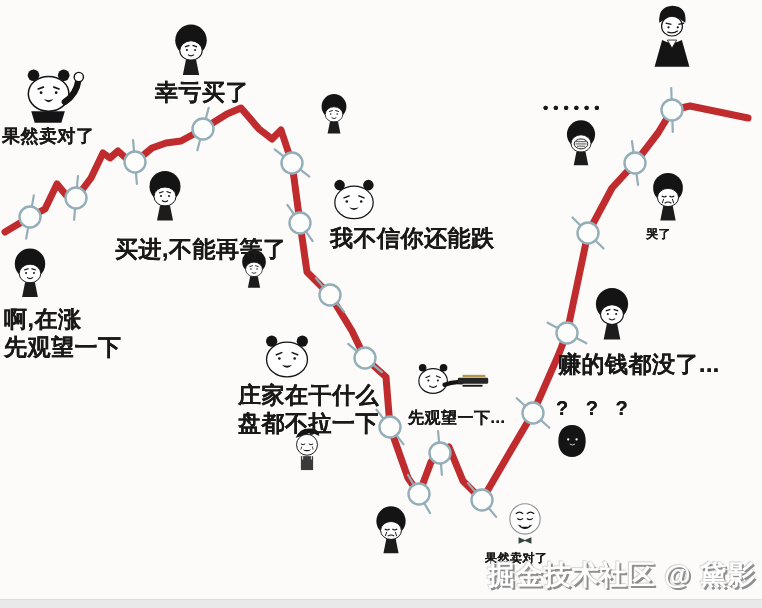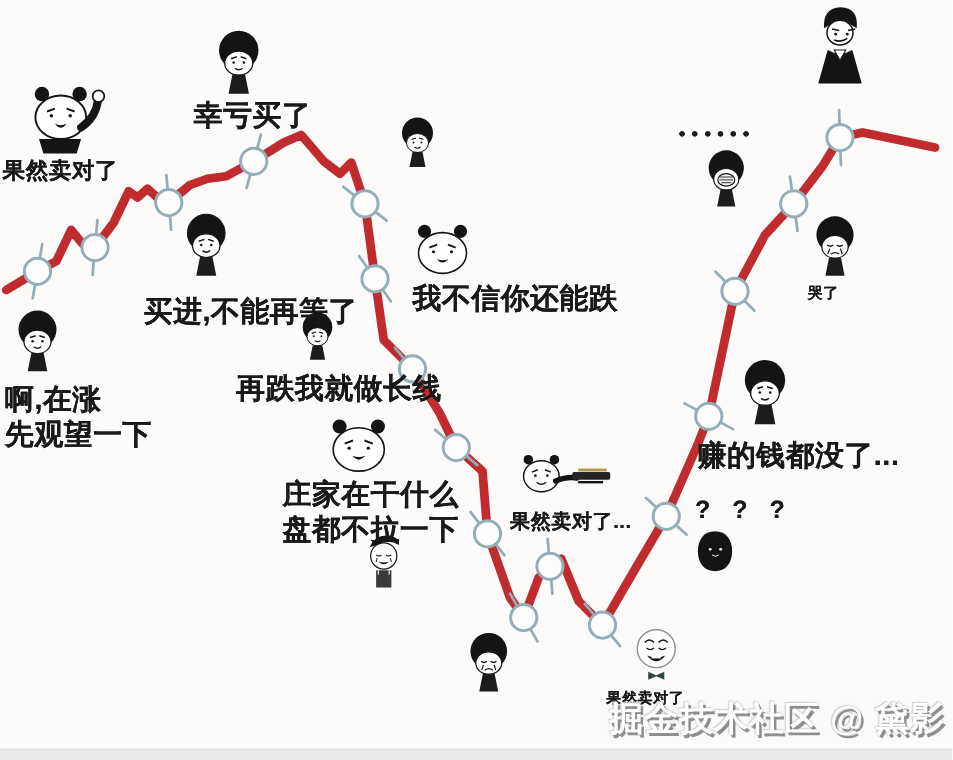--- a/index.html
+++ b/index.html
@@ -221,24 +221,23 @@
   <svg class="meme" style="left:643px;top:4px;width:58px;height:64px">
       <use href="#sym-suit-man"></use>
     </svg>
 
   <div class="cap" style="left:2px;top:126px;font-size:18px">果然卖对了</div>
   <div class="cap" style="left:155px;top:78px">幸亏买了</div>
   <div class="cap" style="left:115px;top:235px">买进,不能再等了</div>
   <div class="cap" style="left:4px;top:305px">啊,在涨
 先观望一下</div>
   <div class="cap" style="left:330px;top:224px">我不信你还能跌</div>
-  <div class="cap" style="left:189px;top:296px">再跌我就做长线</div>
-  <div class="cap" style="left:226px;top:381px">庄家在干什么
+  <div class="cap" style="left:238px;top:381px">庄家在干什么
 盘都不拉一下</div>
-  <div class="cap" style="left:408px;top:408px;font-size:16px">果然卖对了...</div>
+  <div class="cap" style="left:408px;top:408px;font-size:16px">先观望一下...</div>
   <div class="cap" style="left:485px;top:551px;font-size:12px">果然卖对了</div>
   <div class="cap" style="left:556px;top:396px;font-size:20px;letter-spacing:6px">? ? ?</div>
   <div class="cap" style="left:558px;top:350px">赚的钱都没了...</div>
   <div class="cap" style="left:646px;top:227px;font-size:12px">哭了</div>
   <div class="cap" style="left:543px;top:99px;font-size:15px;letter-spacing:5px">••••••</div>
 
   <div class="watermark">掘金技术社区 @ 黛影</div>
   <div class="footer-bar"></div>
 
 </div>

